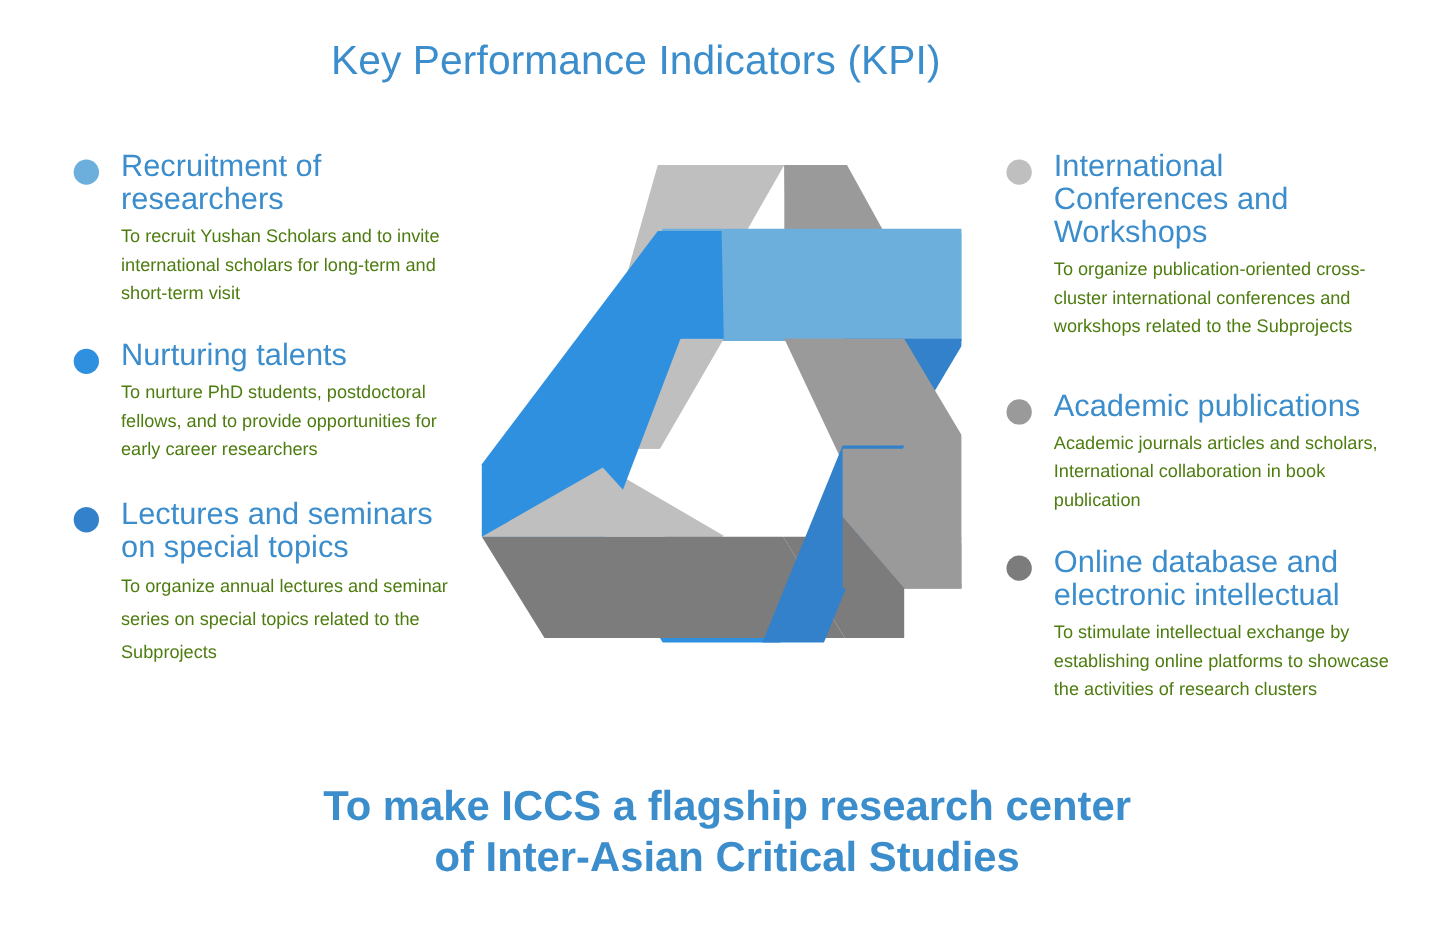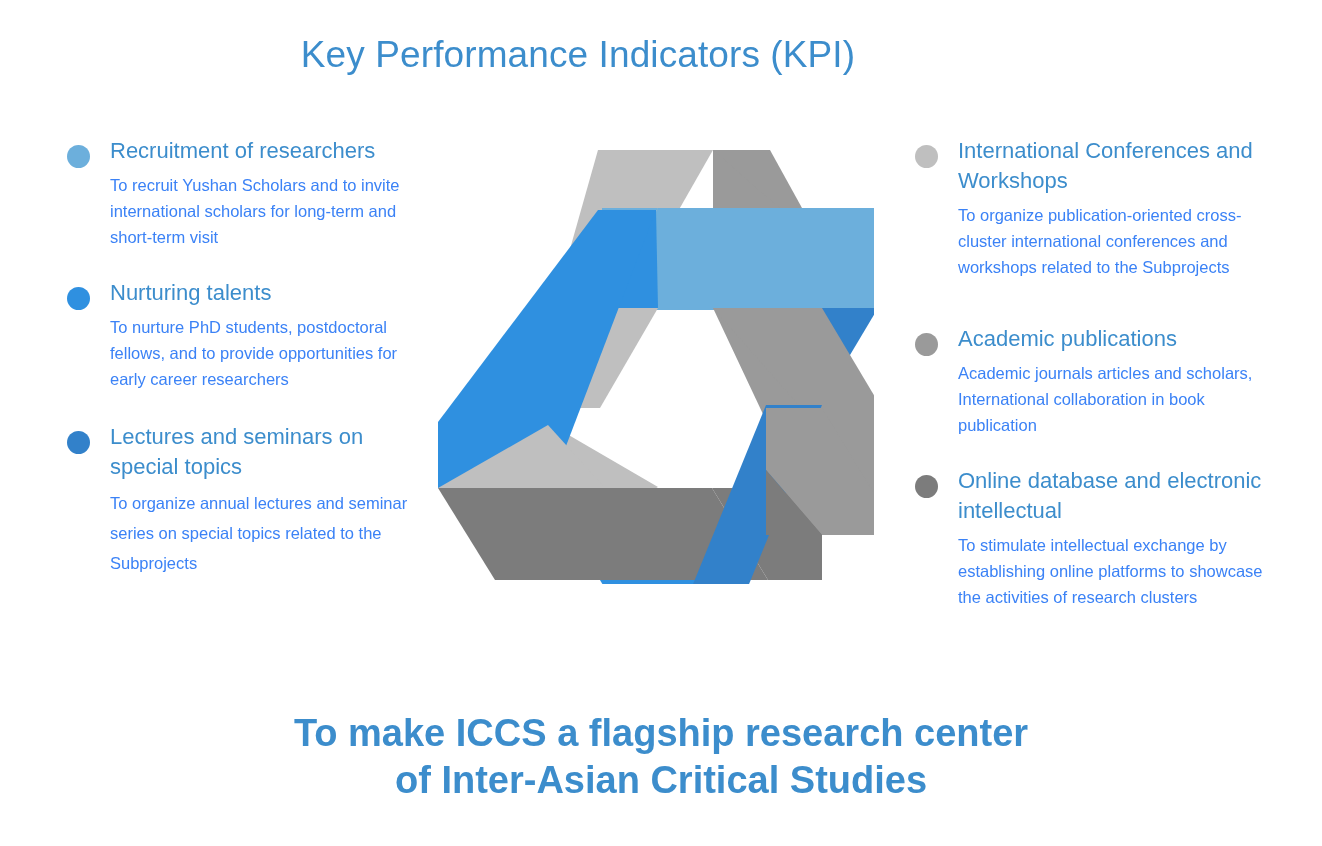--- a/index.html
+++ b/index.html
@@ -51,31 +51,31 @@
   .kpi-bullet {
     position: absolute;
     left: 5px;
     top: 9px;
     width: 23px;
     height: 23px;
     border-radius: 50%;
   }
 
   .kpi-heading {
-    font-size: 22px;
+    font-size: 28px;
     line-height: 30px;
     font-weight: 400;
     color: #3C8DCC;
     margin: 0 0 6px 0;
   }
 
   .kpi-desc {
     font-size: 16.5px;
     line-height: 26px;
-    color: #3b82f6;
+    color: #4d7c0f;
     margin: 0;
   }
   #left-column .kpi-item:nth-child(3) .kpi-desc { line-height: 30px; }
   #right-column .kpi-desc { width: 320px; }
   #right-column .kpi-item:nth-child(1) .kpi-desc { width: 326px; }
 
   
   #center-logo {
     position: absolute;
     left: 430px;

